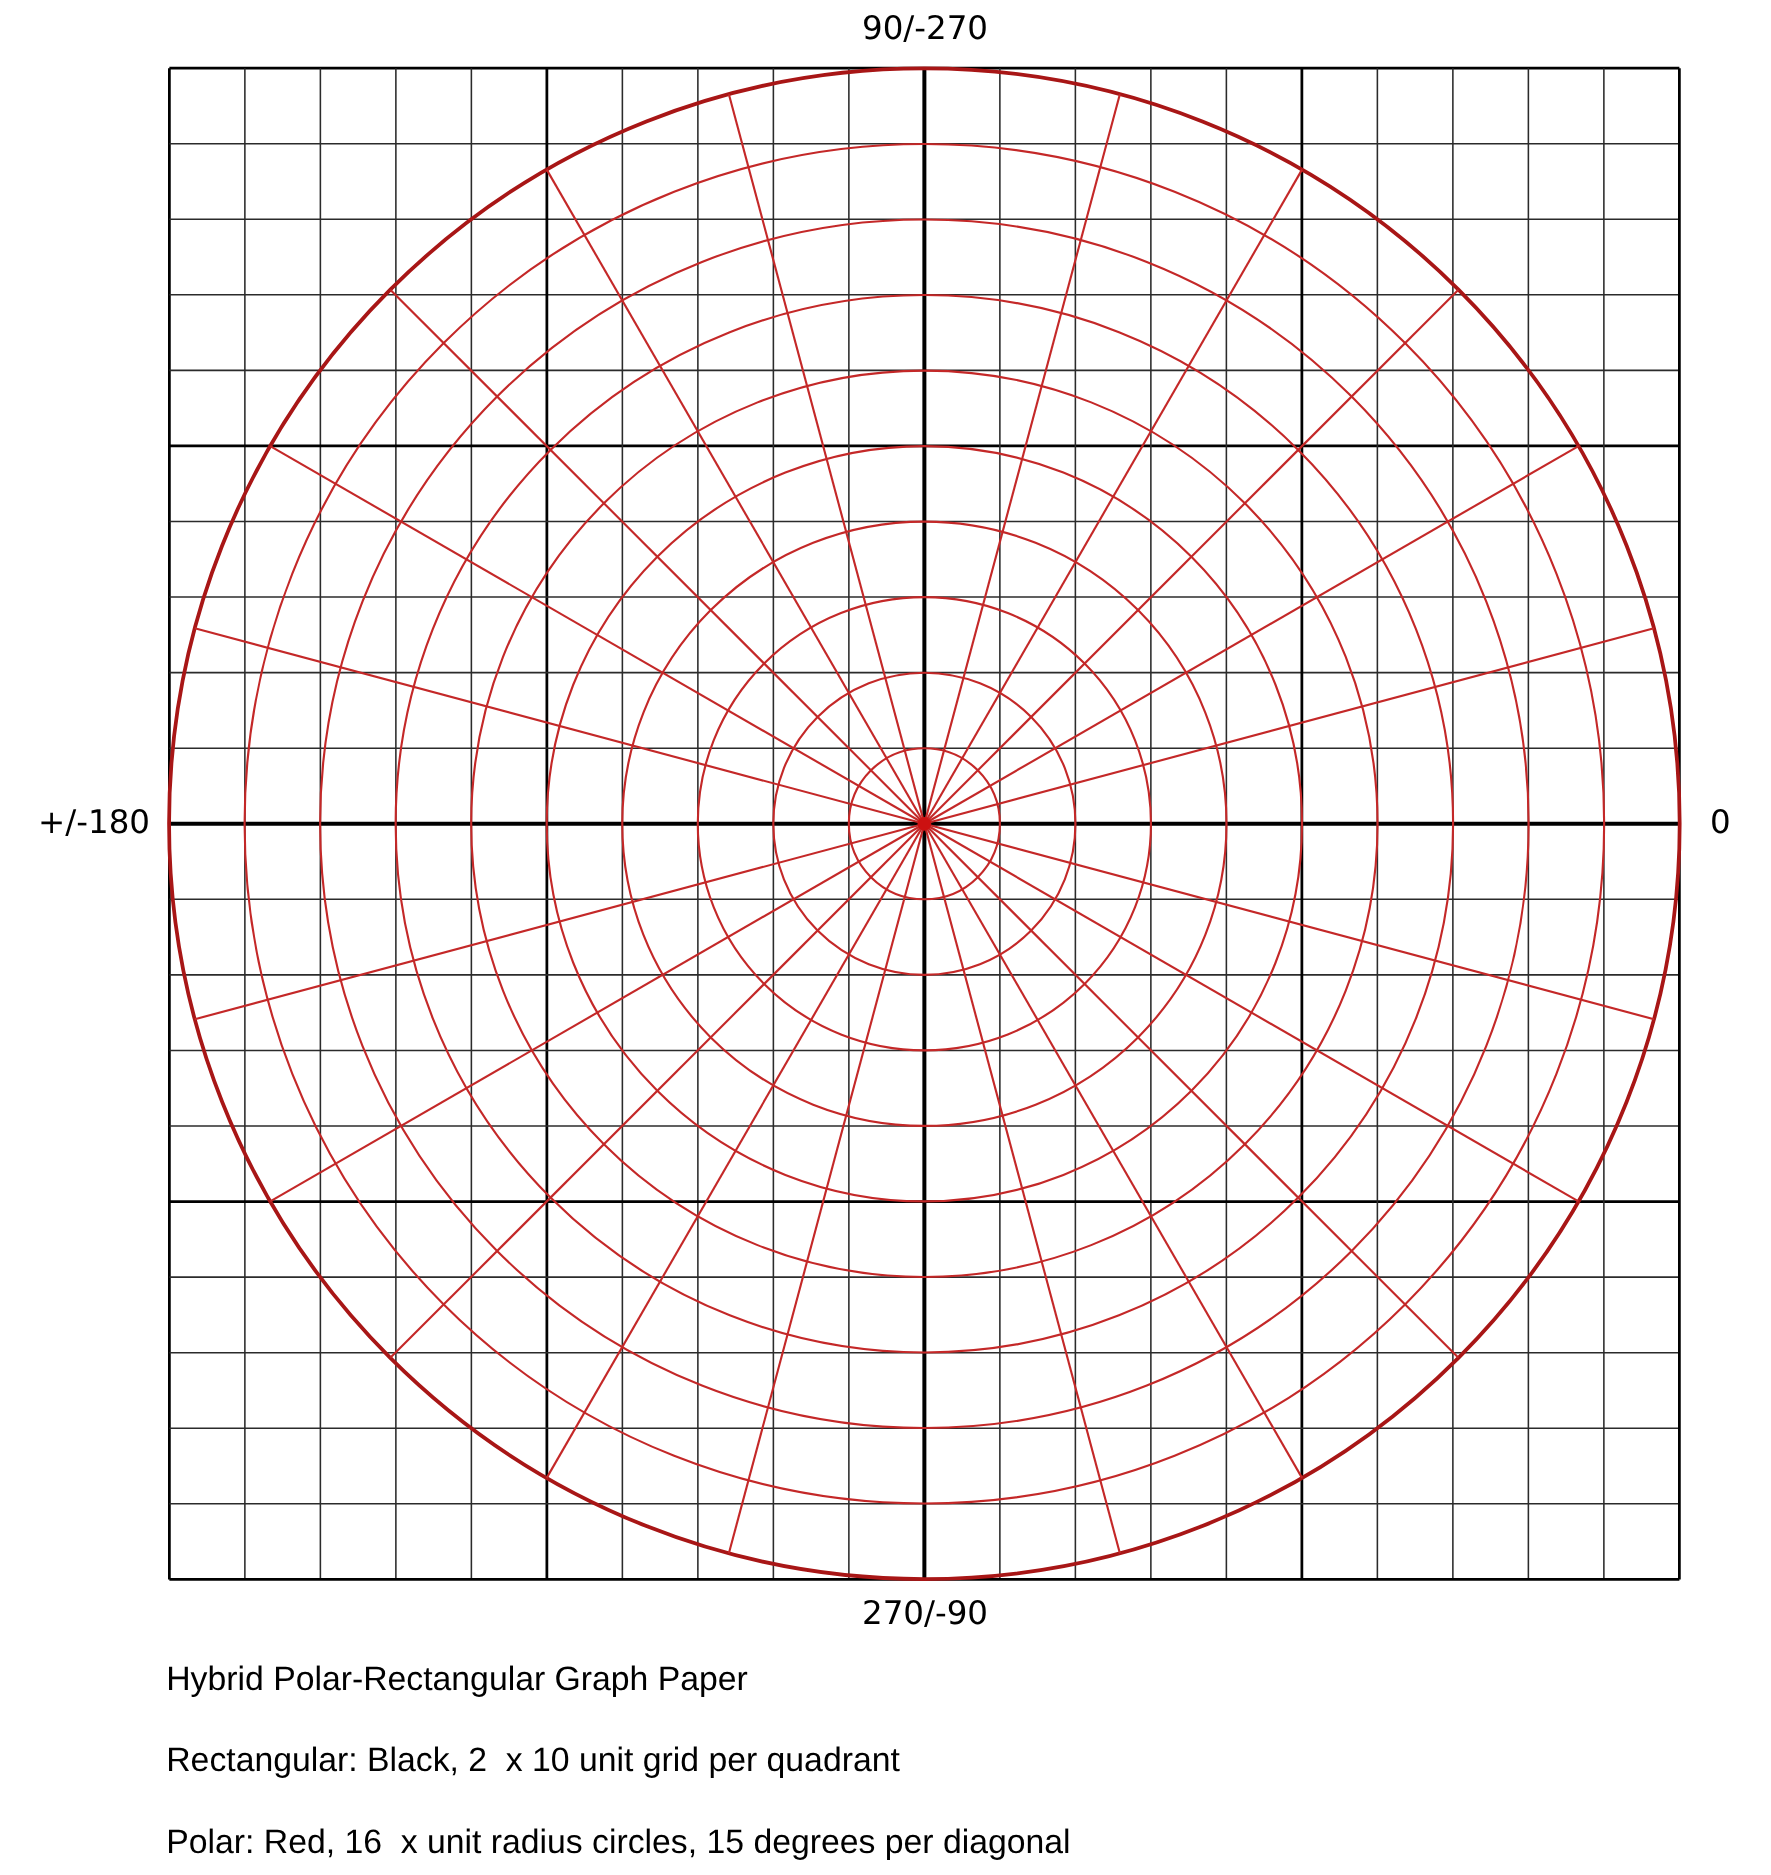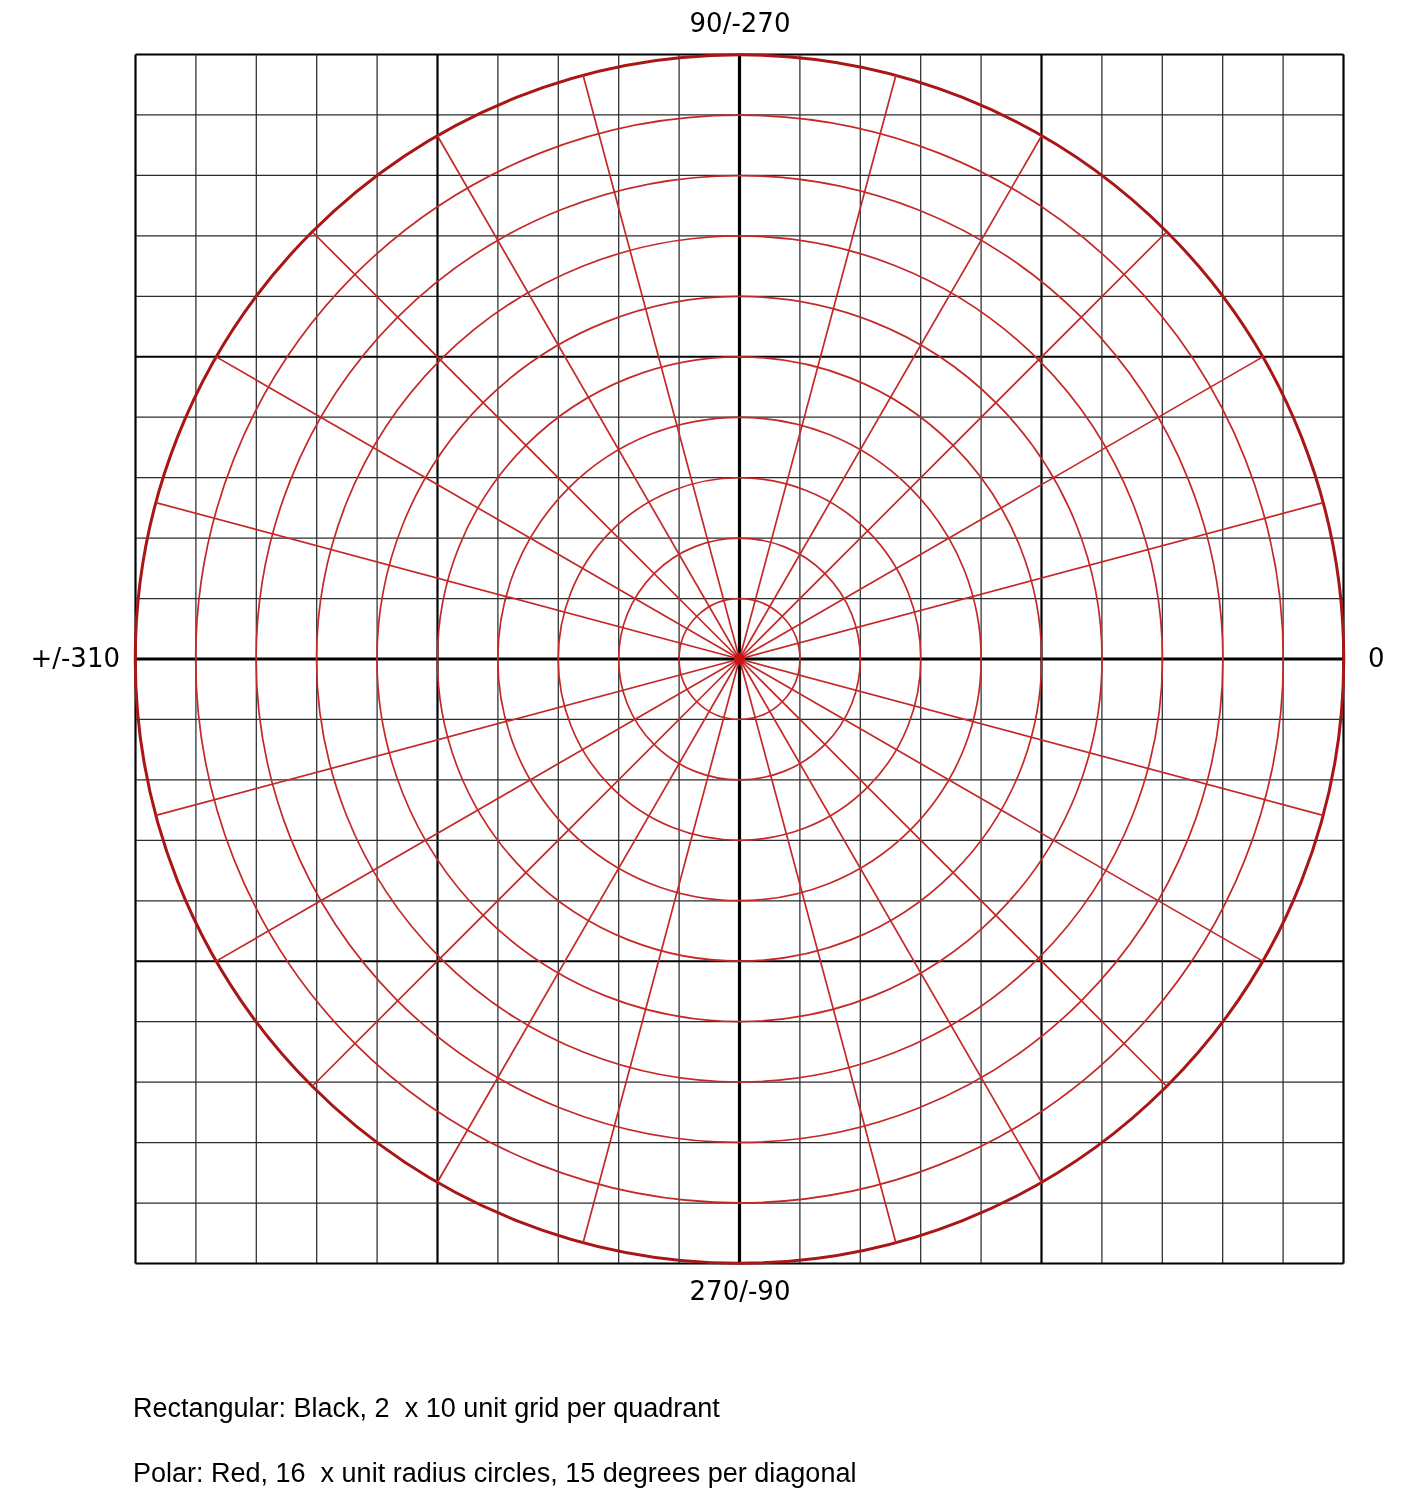--- a/index.html
+++ b/index.html
@@ -122,19 +122,20 @@
       <line x1="739.5" y1="659" x2="895.8914080031984" y2="1242.6606805351694" stroke="#c42828" stroke-width="1.7" stroke-linecap="butt"></line>
       <line x1="739.5" y1="659" x2="1041.625" y2="1182.295850236747" stroke="#c42828" stroke-width="1.7" stroke-linecap="butt"></line>
       <line x1="739.5" y1="659" x2="1166.7692725319712" y2="1086.2692725319714" stroke="#c42828" stroke-width="1.7" stroke-linecap="butt"></line>
       <line x1="739.5" y1="659" x2="1262.795850236747" y2="961.1250000000002" stroke="#c42828" stroke-width="1.7" stroke-linecap="butt"></line>
       <line x1="739.5" y1="659" x2="1323.1606805351694" y2="815.3914080031982" stroke="#c42828" stroke-width="1.7" stroke-linecap="butt"></line>
       <circle cx="739.5" cy="659" r="5.5" fill="#cc1111" stroke="none"></circle>
     </svg>
 
   <div class="lbl top">90/-270</div>
   <div class="lbl bottom">270/-90</div>
-  <div class="lbl left">+/-310</div>
+  <div class="lbl left">+/-180</div>
   <div class="lbl right">0</div>
 
+  <div class="caption c1">Hybrid Polar-Rectangular Graph Paper</div>
   <div class="caption c2">Rectangular: Black, 2  x 10 unit grid per quadrant</div>
   <div class="caption c3">Polar: Red, 16  x unit radius circles, 15 degrees per diagonal</div>
 
 </div>
 
 </body></html>

